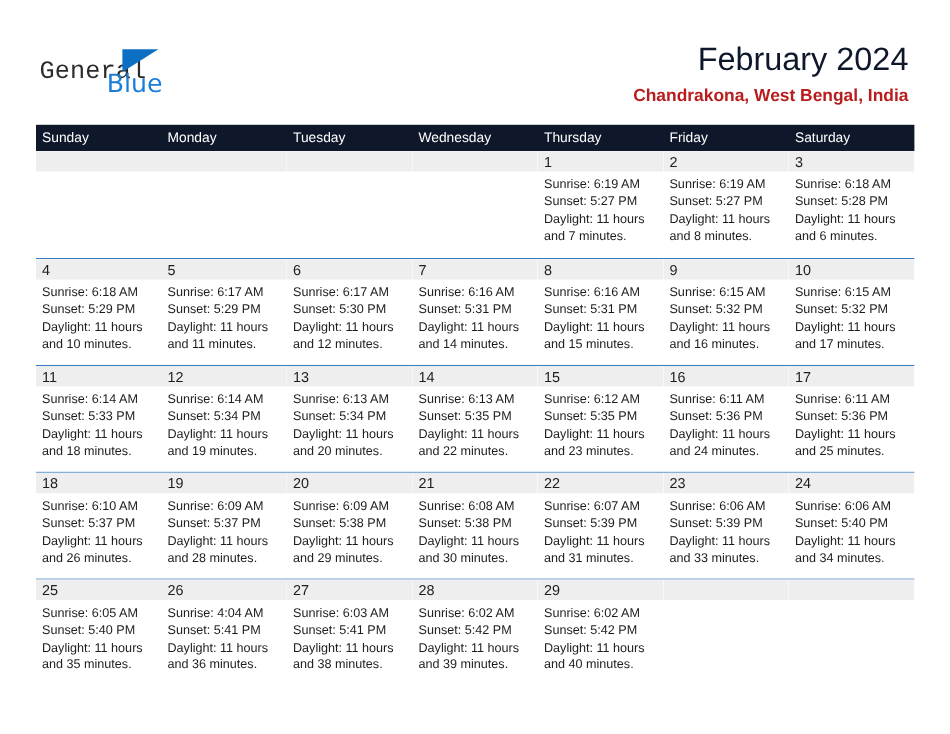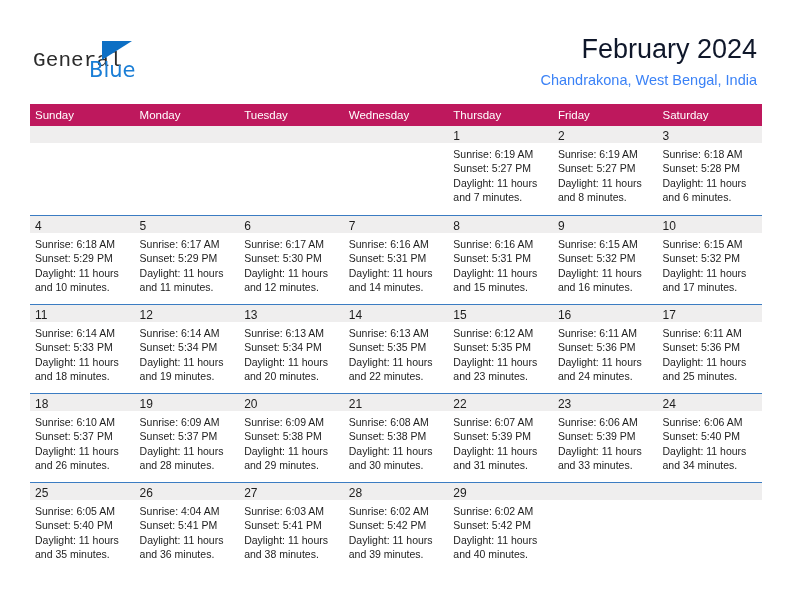--- a/index.html
+++ b/index.html
@@ -77,37 +77,38 @@
     text-align: right;
   }
   .title-main {
     font-size: 27px;
     color: #0f172a;
     line-height: 31px;
     white-space: nowrap;
   }
   .title-sub {
     font-size: 14.5px;
-    color: #3b82f6;
+    color: #b91c1c;
     line-height: 19px;
     margin-top: 6px;
     white-space: nowrap;
+    font-weight: bold;
   }
 
   
   .calendar {
     position: absolute;
     left: 30px;
     top: 104px;
     width: 732px;
   }
 
   .weekday-row {
     display: flex;
-    background: #be185d;
+    background: #0f172a;
     height: 22px;
   }
   .weekday {
     flex: 1 1 0;
     box-sizing: border-box;
     padding-left: 5px;
     color: #ffffff;
     font-size: 11.5px;
     line-height: 22px;
     white-space: nowrap;

